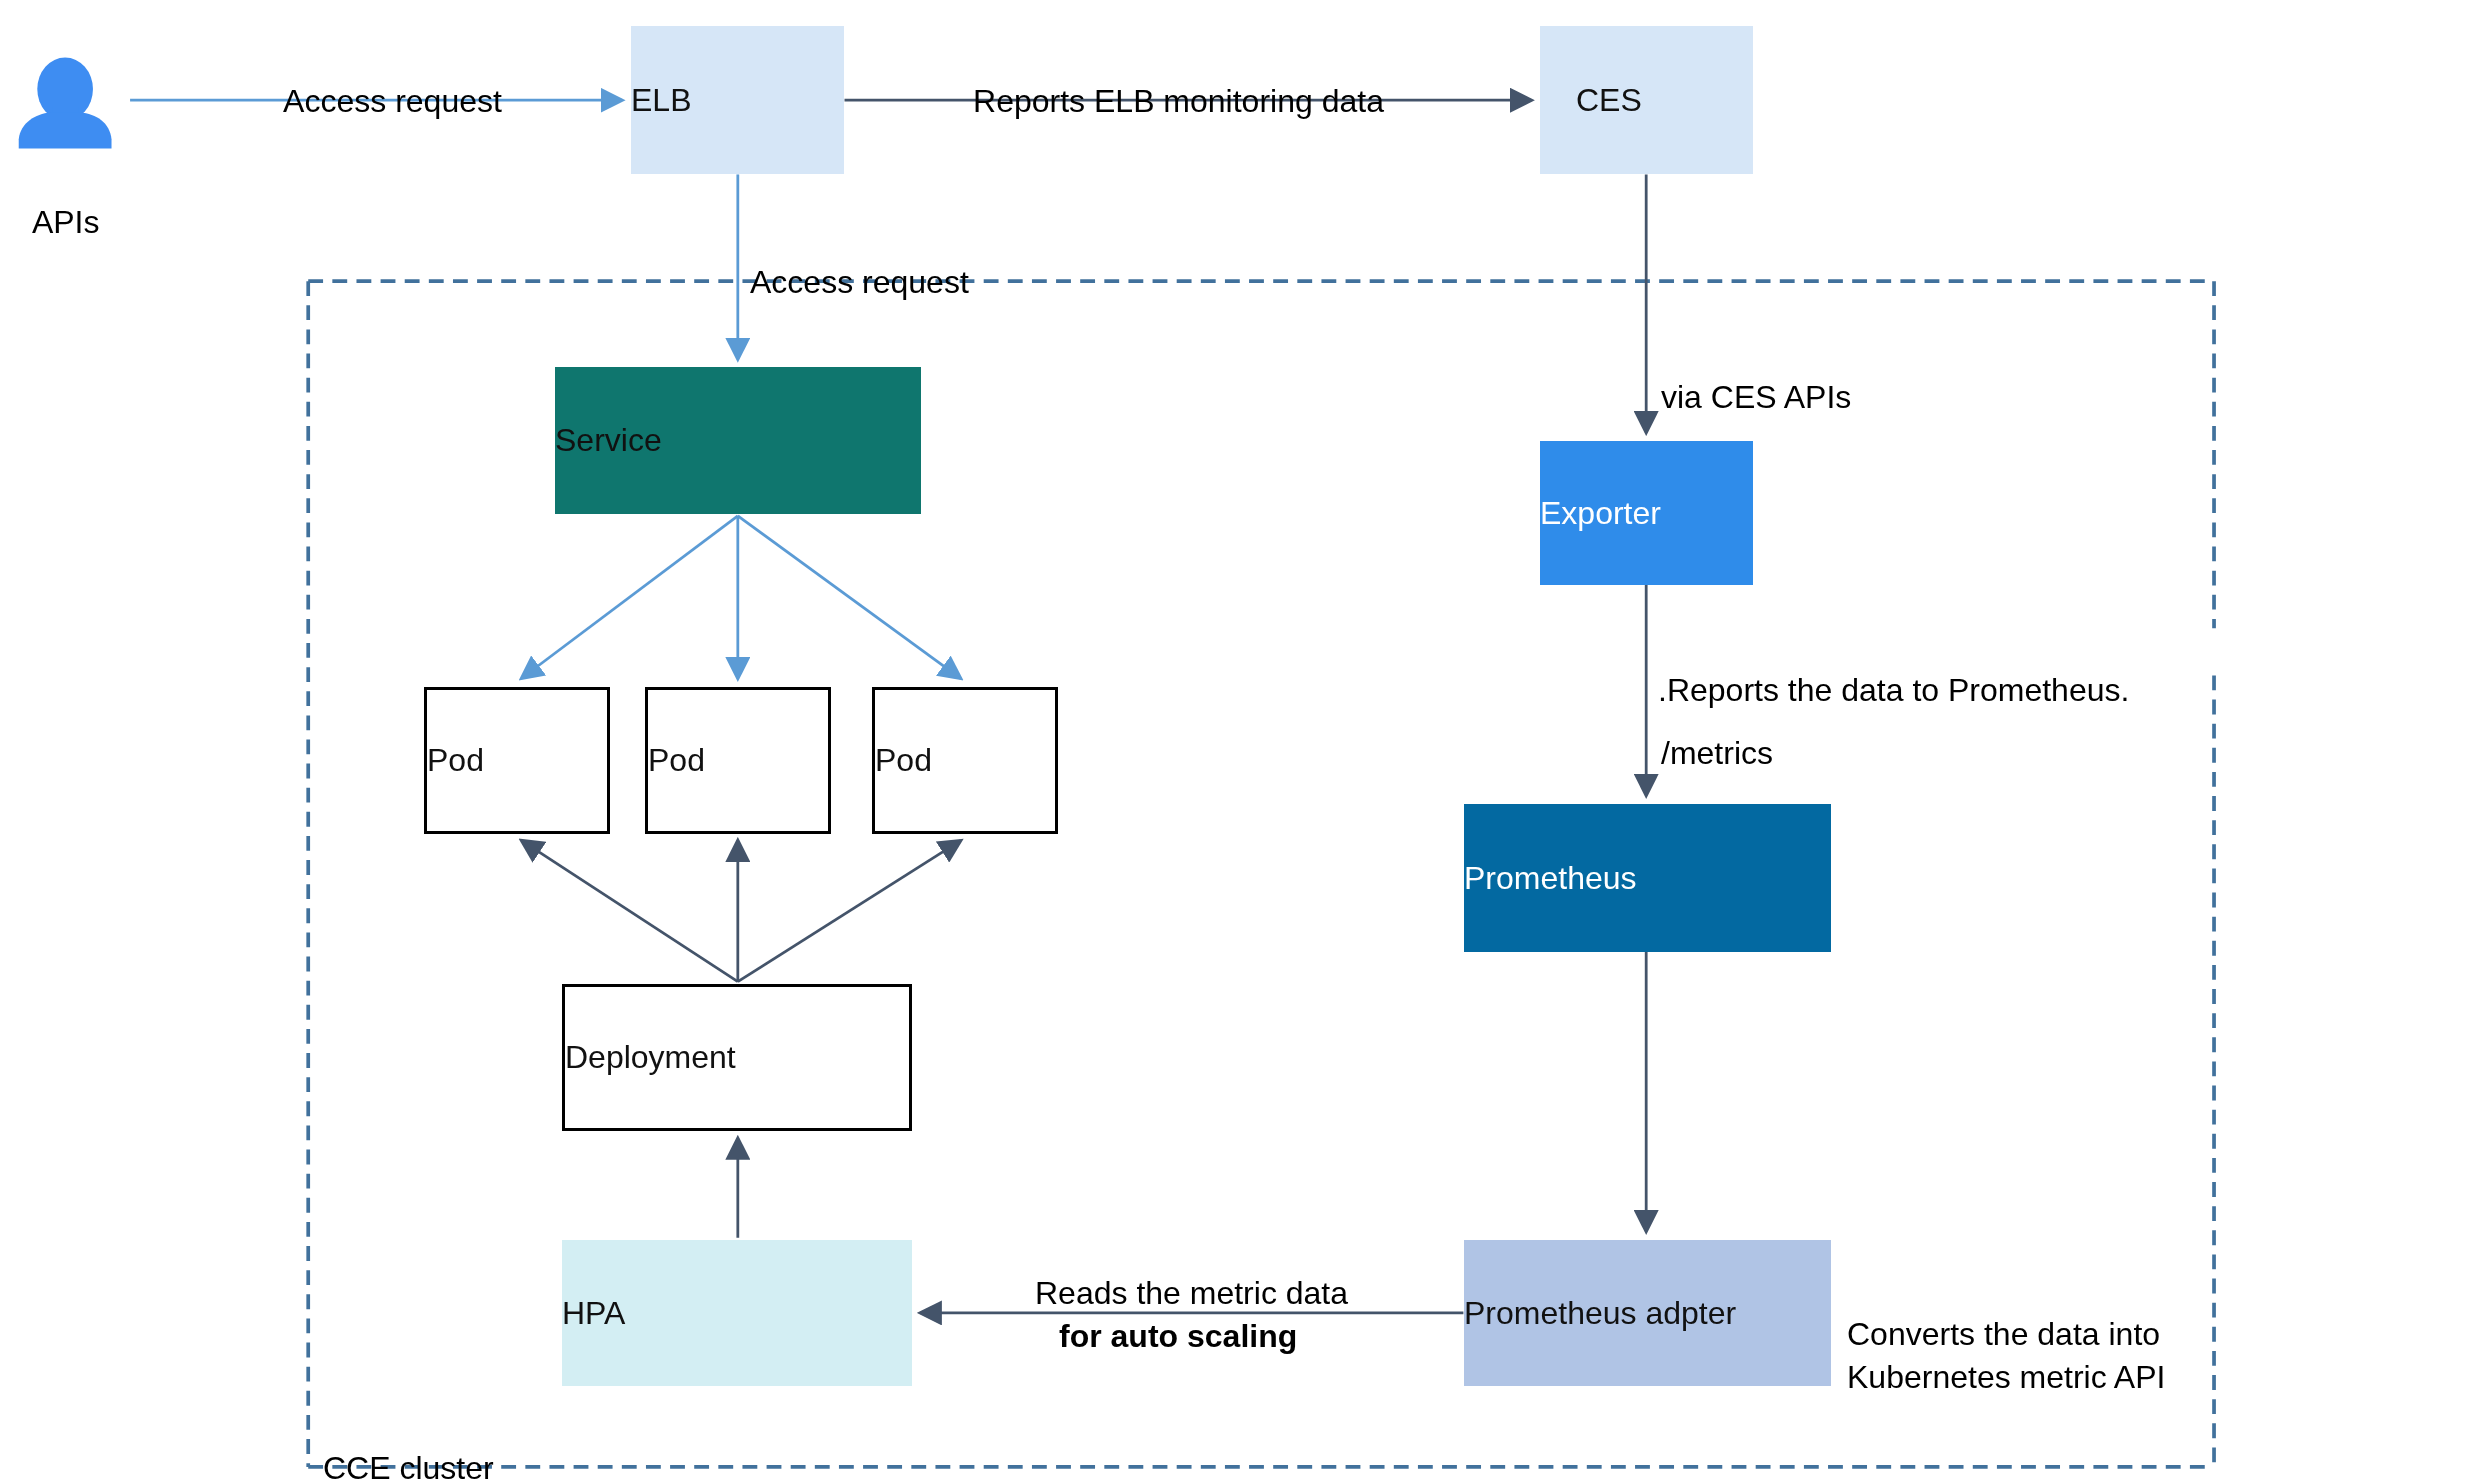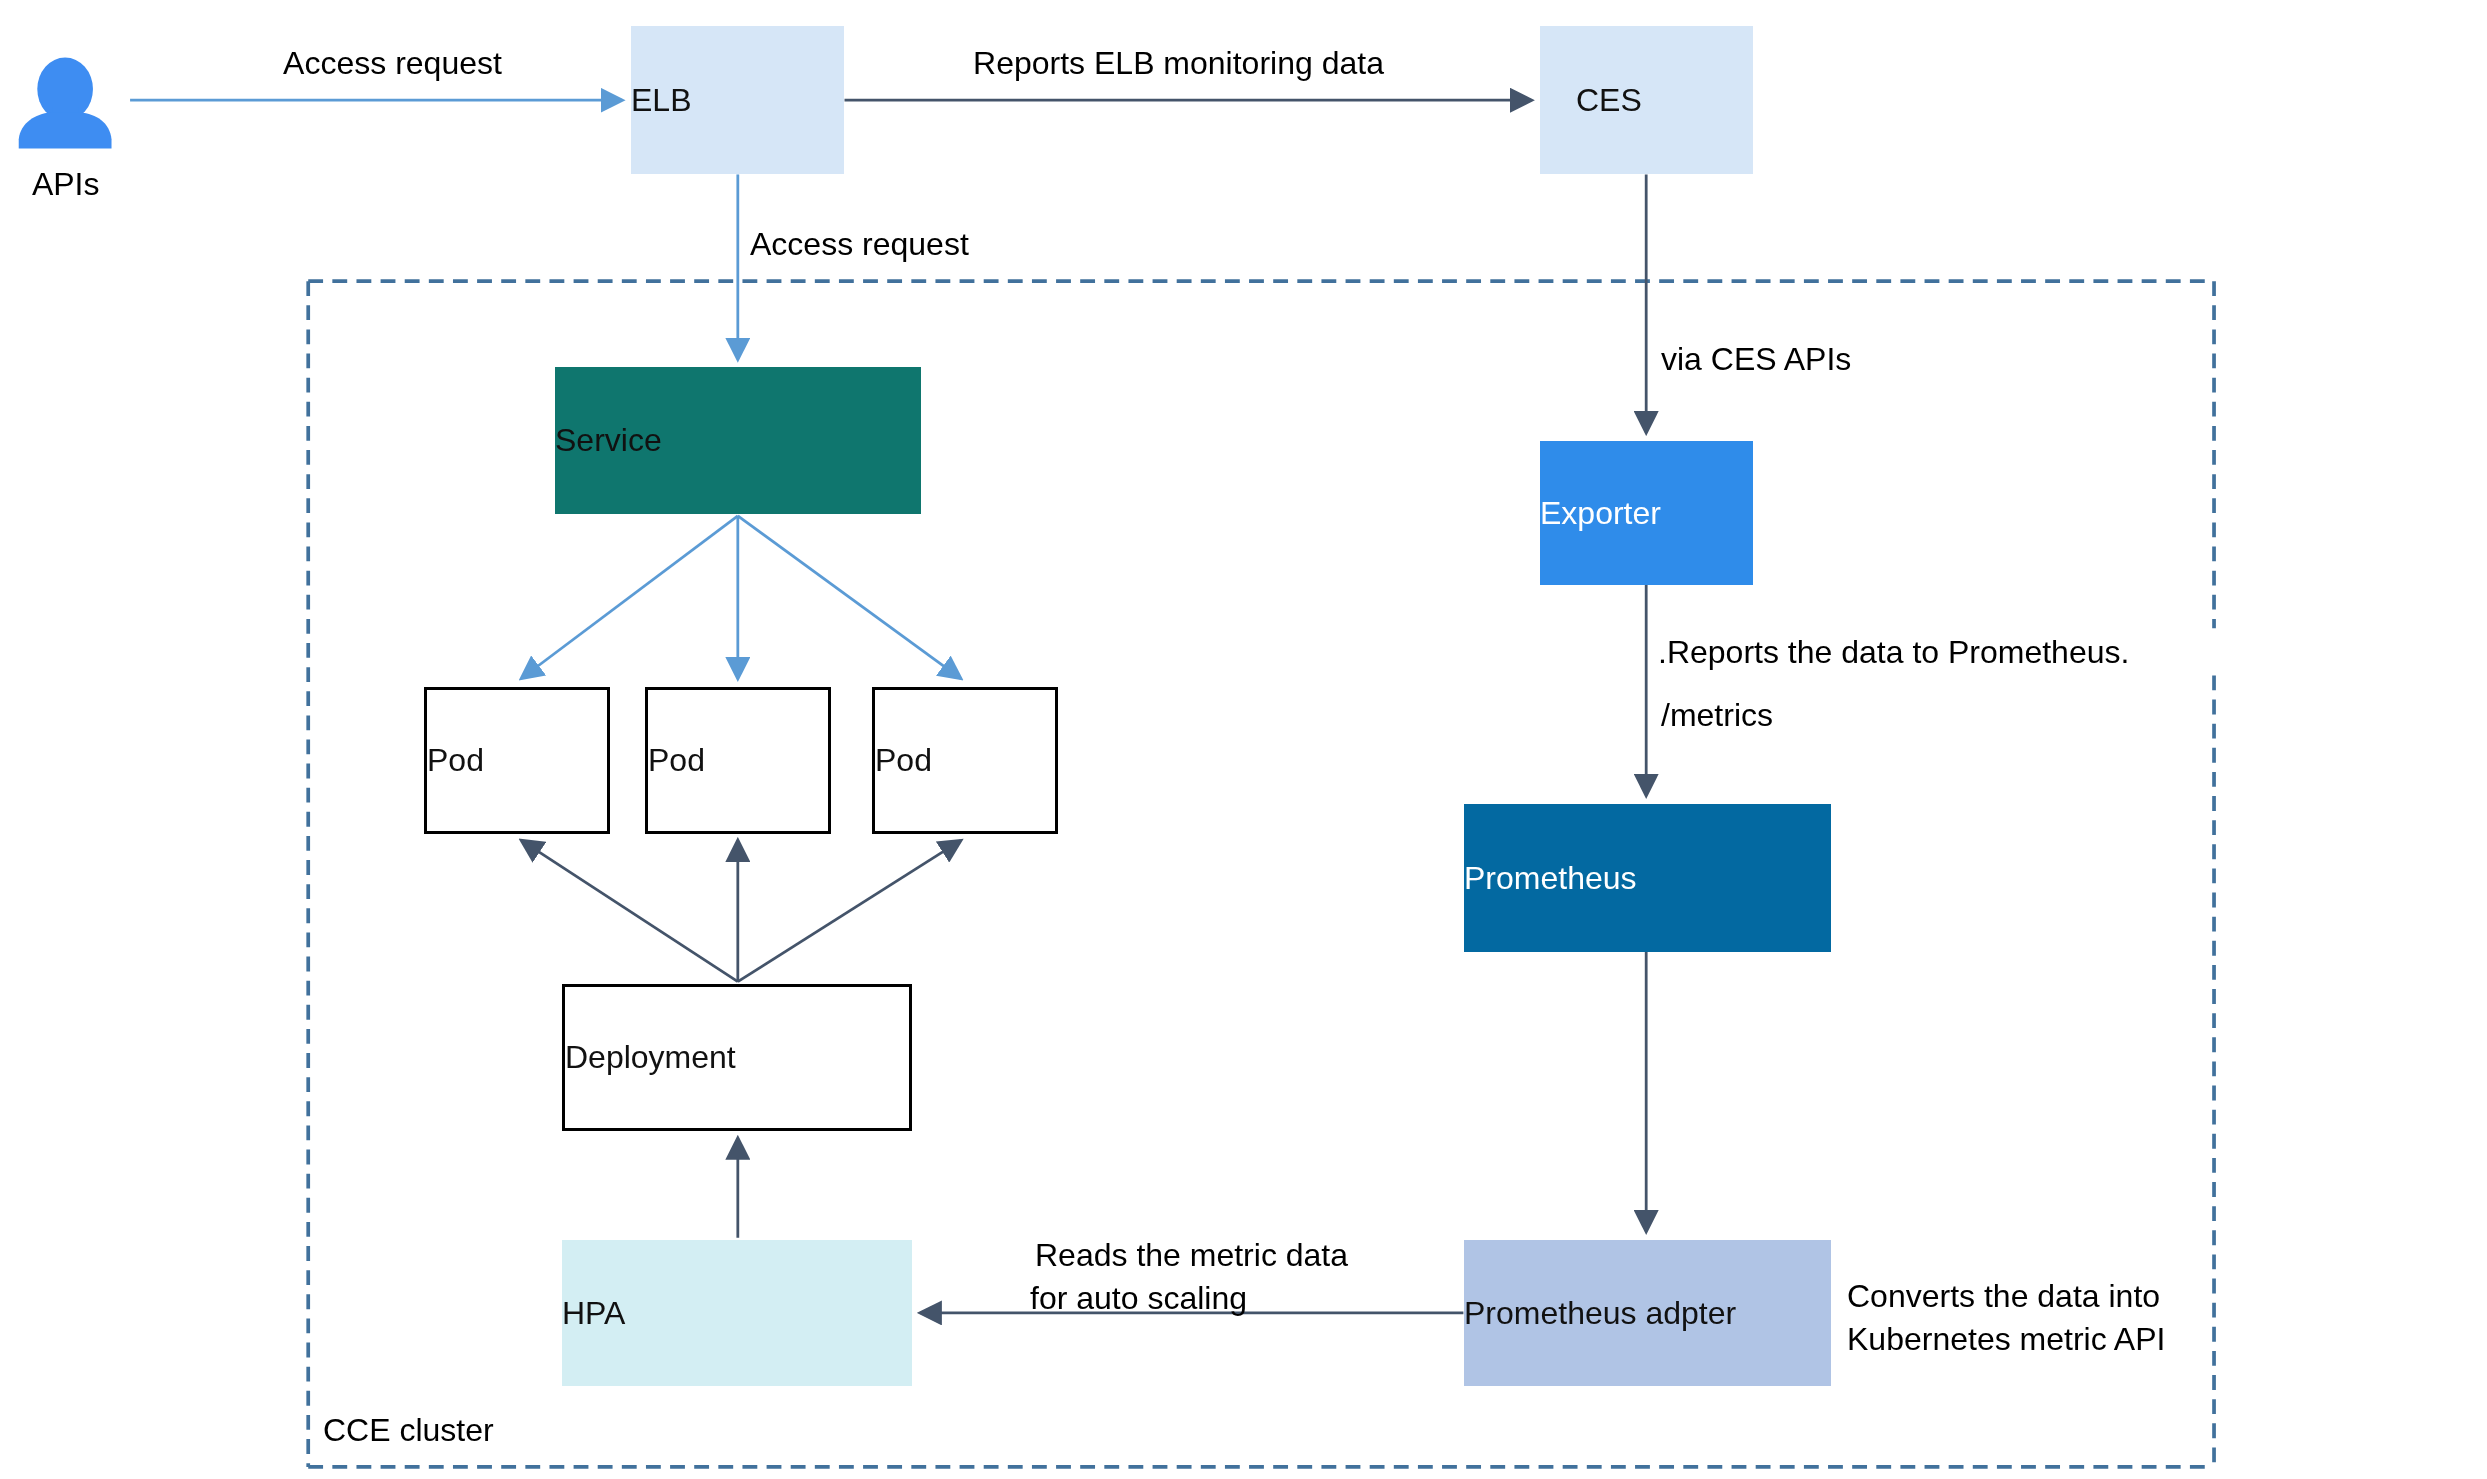--- a/index.html
+++ b/index.html
@@ -16,21 +16,21 @@
     display:flex;align-items:center;justify-content:flex-start;
     font-size:32px;color:#111111;
     box-sizing:border-box;
     text-align:center;
   }
   .node.inv{color:#ffffff;}
   .node.outlined{border:3.7px solid #000000;}
   .lbl{
     position:absolute;
     font-size:32px;color:#000000;
-    white-space:nowrap;line-height:43px;
+    white-space:nowrap;line-height:43px;margin-top:38px;
   }
   .lbl.centered{text-align:center;}
 </style>
 </head>
 <body>
 
 <div id="canvas">
 
   <svg id="wires" viewBox="0 0 2680 1594" xmlns="http://www.w3.org/2000/svg">
     <defs>
@@ -128,21 +128,21 @@
   <div class="lbl centered" style="left:956px;top:42px;width:445px;">Reports ELB monitoring data</div>
 
   <div class="lbl" style="left:750px;top:223px;">Access request</div>
 
   <div class="lbl" style="left:1661px;top:338px;">via CES APIs</div>
 
   <div class="lbl" style="left:1658px;top:631px;">.Reports the data to Prometheus.</div>
   <div class="lbl" style="left:1661px;top:694px;">/metrics</div>
 
   <div class="lbl" style="left:1035px;top:1234px;">Reads the metric data</div>
-  <div class="lbl" style="left:1030px;top:1277px;">for auto scaling</div>
+  <div class="lbl" style="left:1059px;top:1277px;font-weight:bold;">for auto scaling</div>
 
   <div class="lbl" style="left:1847px;top:1275px;">Converts the data into</div>
   <div class="lbl" style="left:1847px;top:1318px;">Kubernetes metric API</div>
 
   <div class="lbl" style="left:323px;top:1409px;">CCE cluster</div>
 
 </div>
 
 
 </body></html>

